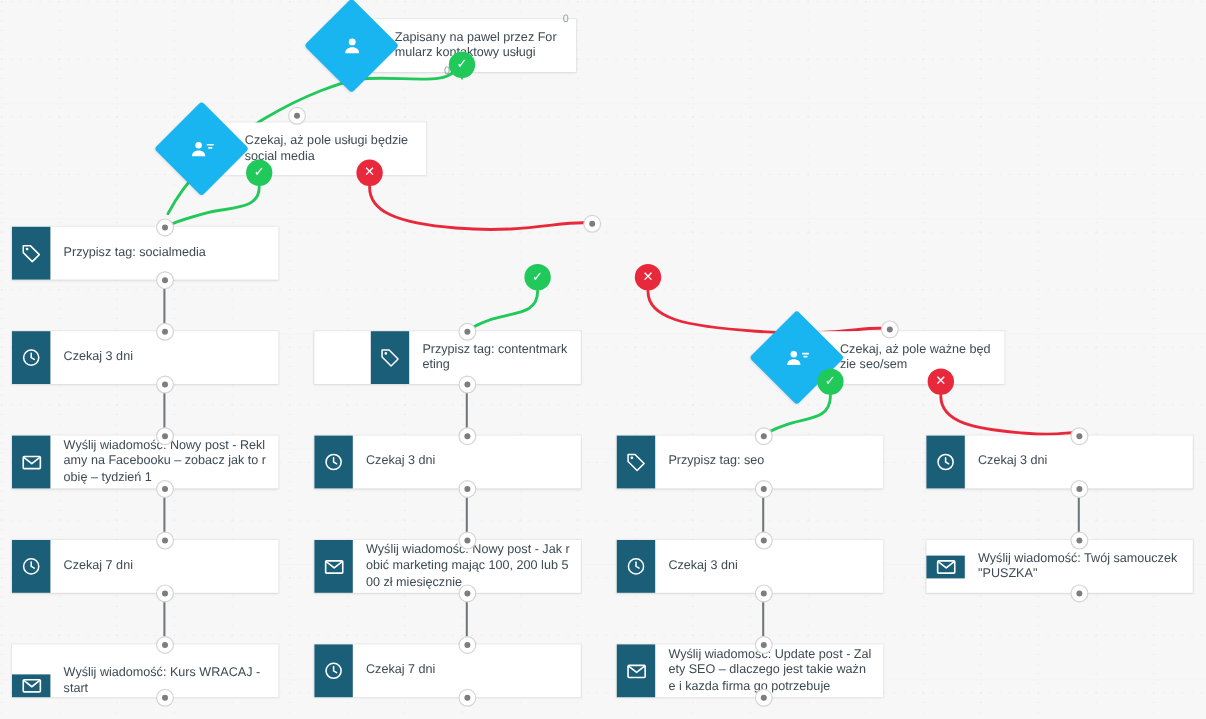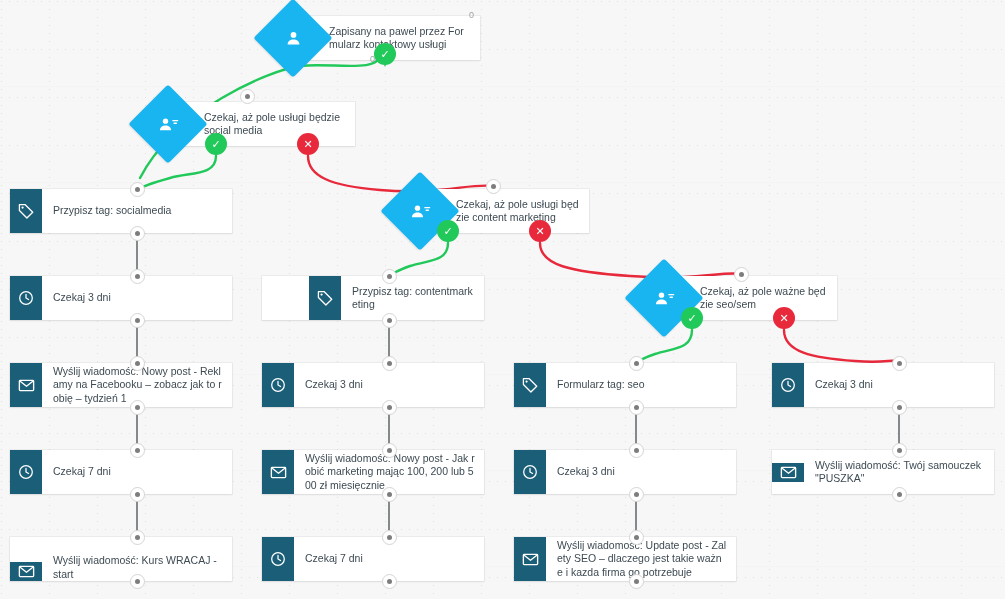--- a/index.html
+++ b/index.html
@@ -233,124 +233,110 @@
       <svg width="19" height="19" viewBox="0 0 24 24" fill="none" stroke="#fff" stroke-width="1.7" stroke-linejoin="round">
         <rect x="3" y="5.6" width="18" height="12.8" rx="1"></rect>
           <path d="M3.6 6.4l8.4 6.6 8.4-6.6"></path>
       </svg>
     </div>
     <div class="lbl">Wyślij wiadomość: Kurs WRACAJ - start</div>
   </div>
   <div class="port" style="left:130px;top:530px;"></div>
   <div class="port" style="left:130px;top:574px;"></div>
 
-  <div class="cond" style="left:392px;top:183px;width:197px;height:56px;">
+  <div class="port" style="left:486px;top:179px;"></div>
+  <div class="pin yes" style="left:437px;top:220px;">
+    <div class="tail"></div>
+    <div class="bub">✓</div>
+  </div>
+  <div class="pin no" style="left:529px;top:220px;">
+    <div class="tail"></div>
+    <div class="bub">✕</div>
+  </div>
+
+  <div class="node" style="left:262px;top:276px;width:222px;height:44px;padding-left:47px;">
+    <div class="ico">
+      <svg width="18" height="18" viewBox="0 0 24 24" fill="none" stroke="#fff" stroke-width="1.7" stroke-linejoin="round">
+        <path d="M3.2 11.4V3.6h7.8L21 13.6l-7.8 7.8z"></path>
+        <circle cx="7.4" cy="7.4" r="1.5" fill="#fff" stroke="none"></circle>
+      </svg>
+    </div>
+    <div class="lbl">Przypisz tag: contentmarketing</div>
+  </div>
+  <div class="port" style="left:382px;top:269px;"></div>
+  <div class="port" style="left:382px;top:313px;"></div>
+
+  <div class="node" style="left:262px;top:363px;width:222px;height:44px;">
+    <div class="ico">
+      <svg width="18" height="18" viewBox="0 0 24 24" fill="none" stroke="#fff" stroke-width="1.7">
+        <circle cx="12" cy="12" r="8.4"></circle>
+          <path d="M12 7.2V12l3.4 2" stroke-linecap="round"></path>
+      </svg>
+    </div>
+    <div class="lbl">Czekaj 3 dni</div>
+  </div>
+  <div class="port" style="left:382px;top:356px;"></div>
+  <div class="port" style="left:382px;top:400px;"></div>
+
+  <div class="node" style="left:262px;top:450px;width:222px;height:44px;">
+    <div class="ico">
+      <svg width="19" height="19" viewBox="0 0 24 24" fill="none" stroke="#fff" stroke-width="1.7" stroke-linejoin="round">
+        <rect x="3" y="5.6" width="18" height="12.8" rx="1"></rect>
+          <path d="M3.6 6.4l8.4 6.6 8.4-6.6"></path>
+      </svg>
+    </div>
+    <div class="lbl">Wyślij wiadomość: Nowy post - Jak robić marketing mając 100, 200 lub 500 zł miesięcznie</div>
+  </div>
+  <div class="port" style="left:382px;top:443px;"></div>
+  <div class="port" style="left:382px;top:487px;"></div>
+
+  <div class="node" style="left:262px;top:537px;width:222px;height:44px;">
+    <div class="ico">
+      <svg width="18" height="18" viewBox="0 0 24 24" fill="none" stroke="#fff" stroke-width="1.7">
+        <circle cx="12" cy="12" r="8.4"></circle>
+          <path d="M12 7.2V12l3.4 2" stroke-linecap="round"></path>
+      </svg>
+    </div>
+    <div class="lbl">Czekaj 7 dni</div>
+  </div>
+  <div class="port" style="left:382px;top:530px;"></div>
+  <div class="port" style="left:382px;top:574px;"></div>
+
+  <div class="cond" style="left:636px;top:270px;width:201px;height:56px;">
     <div class="bar">
-      <span>Czekaj, aż pole usługi będzie content marketing</span>
+      <span>Czekaj, aż pole ważne będzie seo/sem</span>
     </div>
     <div class="dia"></div>
     <div class="diaico">
       <svg width="21" height="19" viewBox="0 0 28 24" fill="#fff">
         <circle cx="10" cy="7.5" r="3.6"></circle>
         <path d="M2.6 19.5c0-4 3.3-6.3 7.4-6.3s7.4 2.3 7.4 6.3z"></path>
         <rect x="19" y="6" width="8" height="1.8" rx="0.8"></rect>
         <rect x="20.6" y="9.4" width="4.8" height="1.8" rx="0.8"></rect>
       </svg>
     </div>
   </div>
-  <div class="port" style="left:486px;top:179px;"></div>
-  <div class="pin yes" style="left:437px;top:220px;">
+  <div class="port" style="left:734px;top:267px;"></div>
+  <div class="pin yes" style="left:681px;top:307px;">
     <div class="tail"></div>
     <div class="bub">✓</div>
   </div>
-  <div class="pin no" style="left:529px;top:220px;">
+  <div class="pin no" style="left:773px;top:307px;">
     <div class="tail"></div>
     <div class="bub">✕</div>
   </div>
 
-  <div class="node" style="left:262px;top:276px;width:222px;height:44px;padding-left:47px;">
+  <div class="node" style="left:514px;top:363px;width:222px;height:44px;">
     <div class="ico">
       <svg width="18" height="18" viewBox="0 0 24 24" fill="none" stroke="#fff" stroke-width="1.7" stroke-linejoin="round">
         <path d="M3.2 11.4V3.6h7.8L21 13.6l-7.8 7.8z"></path>
         <circle cx="7.4" cy="7.4" r="1.5" fill="#fff" stroke="none"></circle>
       </svg>
     </div>
-    <div class="lbl">Przypisz tag: contentmarketing</div>
-  </div>
-  <div class="port" style="left:382px;top:269px;"></div>
-  <div class="port" style="left:382px;top:313px;"></div>
-
-  <div class="node" style="left:262px;top:363px;width:222px;height:44px;">
-    <div class="ico">
-      <svg width="18" height="18" viewBox="0 0 24 24" fill="none" stroke="#fff" stroke-width="1.7">
-        <circle cx="12" cy="12" r="8.4"></circle>
-          <path d="M12 7.2V12l3.4 2" stroke-linecap="round"></path>
-      </svg>
-    </div>
-    <div class="lbl">Czekaj 3 dni</div>
-  </div>
-  <div class="port" style="left:382px;top:356px;"></div>
-  <div class="port" style="left:382px;top:400px;"></div>
-
-  <div class="node" style="left:262px;top:450px;width:222px;height:44px;">
-    <div class="ico">
-      <svg width="19" height="19" viewBox="0 0 24 24" fill="none" stroke="#fff" stroke-width="1.7" stroke-linejoin="round">
-        <rect x="3" y="5.6" width="18" height="12.8" rx="1"></rect>
-          <path d="M3.6 6.4l8.4 6.6 8.4-6.6"></path>
-      </svg>
-    </div>
-    <div class="lbl">Wyślij wiadomość: Nowy post - Jak robić marketing mając 100, 200 lub 500 zł miesięcznie</div>
-  </div>
-  <div class="port" style="left:382px;top:443px;"></div>
-  <div class="port" style="left:382px;top:487px;"></div>
-
-  <div class="node" style="left:262px;top:537px;width:222px;height:44px;">
-    <div class="ico">
-      <svg width="18" height="18" viewBox="0 0 24 24" fill="none" stroke="#fff" stroke-width="1.7">
-        <circle cx="12" cy="12" r="8.4"></circle>
-          <path d="M12 7.2V12l3.4 2" stroke-linecap="round"></path>
-      </svg>
-    </div>
-    <div class="lbl">Czekaj 7 dni</div>
-  </div>
-  <div class="port" style="left:382px;top:530px;"></div>
-  <div class="port" style="left:382px;top:574px;"></div>
-
-  <div class="cond" style="left:636px;top:270px;width:201px;height:56px;">
-    <div class="bar">
-      <span>Czekaj, aż pole ważne będzie seo/sem</span>
-    </div>
-    <div class="dia"></div>
-    <div class="diaico">
-      <svg width="21" height="19" viewBox="0 0 28 24" fill="#fff">
-        <circle cx="10" cy="7.5" r="3.6"></circle>
-        <path d="M2.6 19.5c0-4 3.3-6.3 7.4-6.3s7.4 2.3 7.4 6.3z"></path>
-        <rect x="19" y="6" width="8" height="1.8" rx="0.8"></rect>
-        <rect x="20.6" y="9.4" width="4.8" height="1.8" rx="0.8"></rect>
-      </svg>
-    </div>
-  </div>
-  <div class="port" style="left:734px;top:267px;"></div>
-  <div class="pin yes" style="left:681px;top:307px;">
-    <div class="tail"></div>
-    <div class="bub">✓</div>
-  </div>
-  <div class="pin no" style="left:773px;top:307px;">
-    <div class="tail"></div>
-    <div class="bub">✕</div>
-  </div>
-
-  <div class="node" style="left:514px;top:363px;width:222px;height:44px;">
-    <div class="ico">
-      <svg width="18" height="18" viewBox="0 0 24 24" fill="none" stroke="#fff" stroke-width="1.7" stroke-linejoin="round">
-        <path d="M3.2 11.4V3.6h7.8L21 13.6l-7.8 7.8z"></path>
-        <circle cx="7.4" cy="7.4" r="1.5" fill="#fff" stroke="none"></circle>
-      </svg>
-    </div>
-    <div class="lbl">Formularz tag: seo</div>
+    <div class="lbl">Przypisz tag: seo</div>
   </div>
   <div class="port" style="left:629px;top:356px;"></div>
   <div class="port" style="left:629px;top:400px;"></div>
 
   <div class="node" style="left:514px;top:450px;width:222px;height:44px;">
     <div class="ico">
       <svg width="18" height="18" viewBox="0 0 24 24" fill="none" stroke="#fff" stroke-width="1.7">
         <circle cx="12" cy="12" r="8.4"></circle>
           <path d="M12 7.2V12l3.4 2" stroke-linecap="round"></path>
       </svg>

